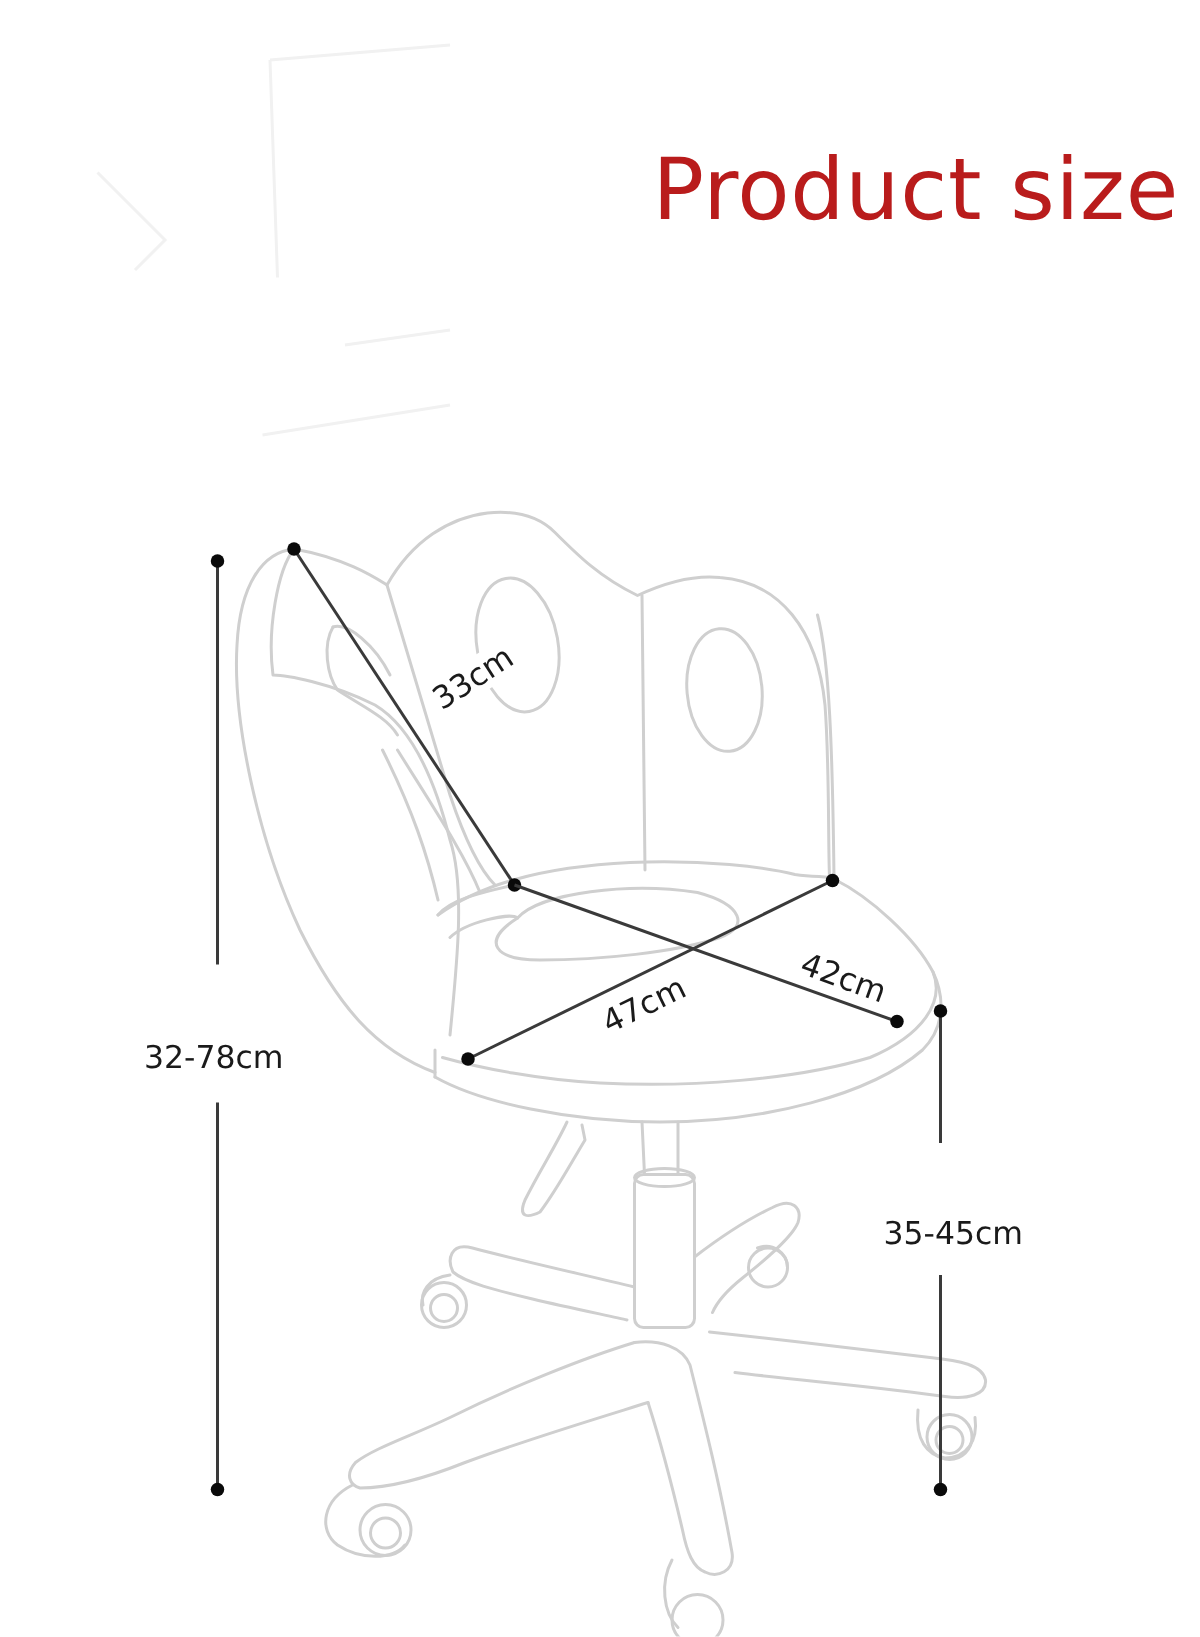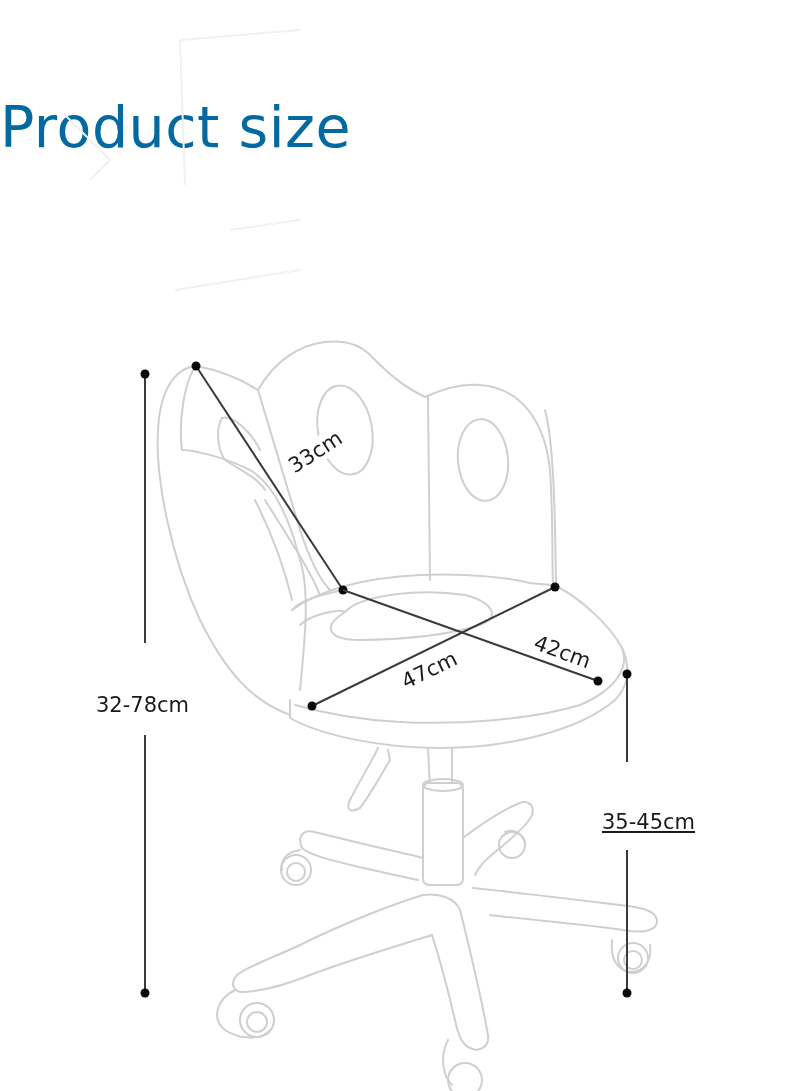--- a/index.html
+++ b/index.html
@@ -12,24 +12,24 @@
       height: 1091px;
       position: relative;
       overflow: hidden;
       font-family: "DejaVu Sans", "Liberation Sans", sans-serif;
     }
     .title {
       position: absolute;
       left: 0;
       top: 92px;
       width: 786px;
-      text-align: left;
+      text-align: right;
       font-size: 57px;
       font-weight: 400;
-      color: #0369a1;
+      color: #b91c1c;
       letter-spacing: 0.5px;
       line-height: 70px;
     }
     svg.drawing {
       position: absolute;
       left: 0;
       top: 0;
       width: 800px;
       height: 1091px;
     }
@@ -177,19 +177,19 @@
 
   <g>
     <line class="dim-line" x1="555" y1="587" x2="312" y2="706"></line>
     <circle class="dim-dot" cx="555" cy="587" r="4.5"></circle>
     <circle class="dim-dot" cx="312" cy="706" r="4.5"></circle>
   </g>
 </svg>
 
 <div class="dim-label" style="left:96px; top:693px;">32-78cm</div>
 
-<div class="dim-label" style="left:602px; top:810px;text-decoration:underline;">35-45cm</div>
+<div class="dim-label" style="left:589px; top:810px;">35-45cm</div>
 
 <div class="dim-label rot" style="left:284px; top:440px; transform: rotate(-33deg); background:#ffffff; padding:0 2px;">33cm</div>
 
 <div class="dim-label rot" style="left:533px; top:640px; transform: rotate(20deg);">42cm</div>
 
 <div class="dim-label rot" style="left:400px; top:658px; transform: rotate(-26deg);">47cm</div>
 
 </body></html>

